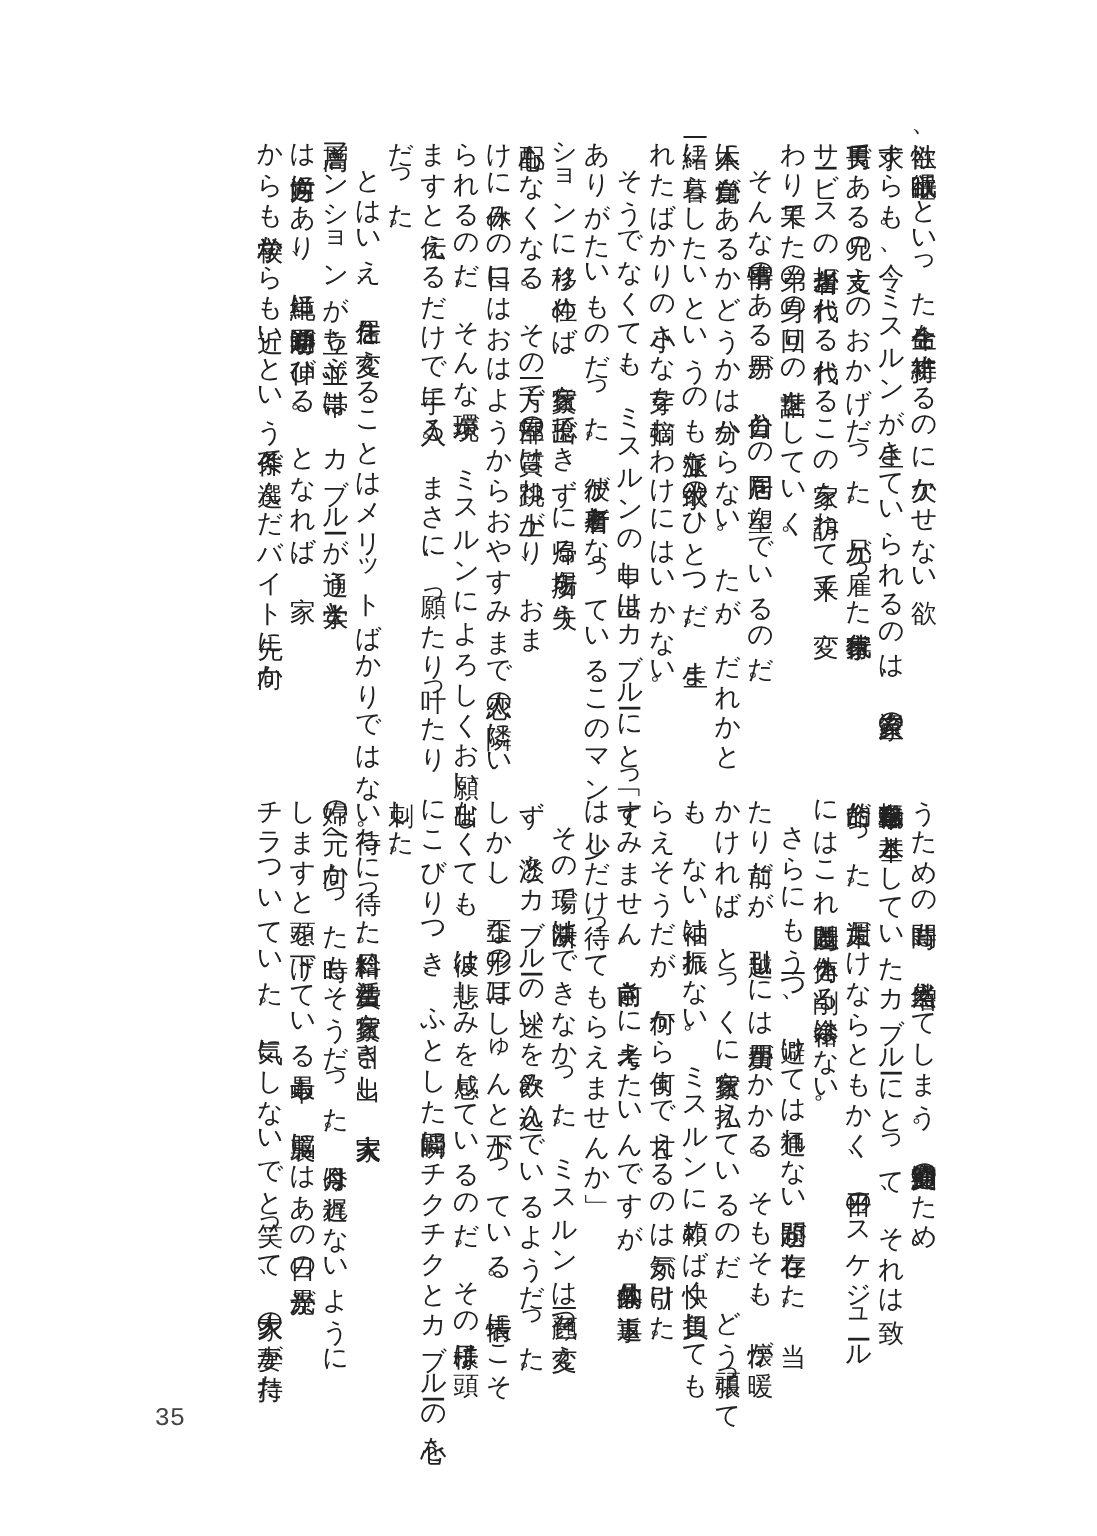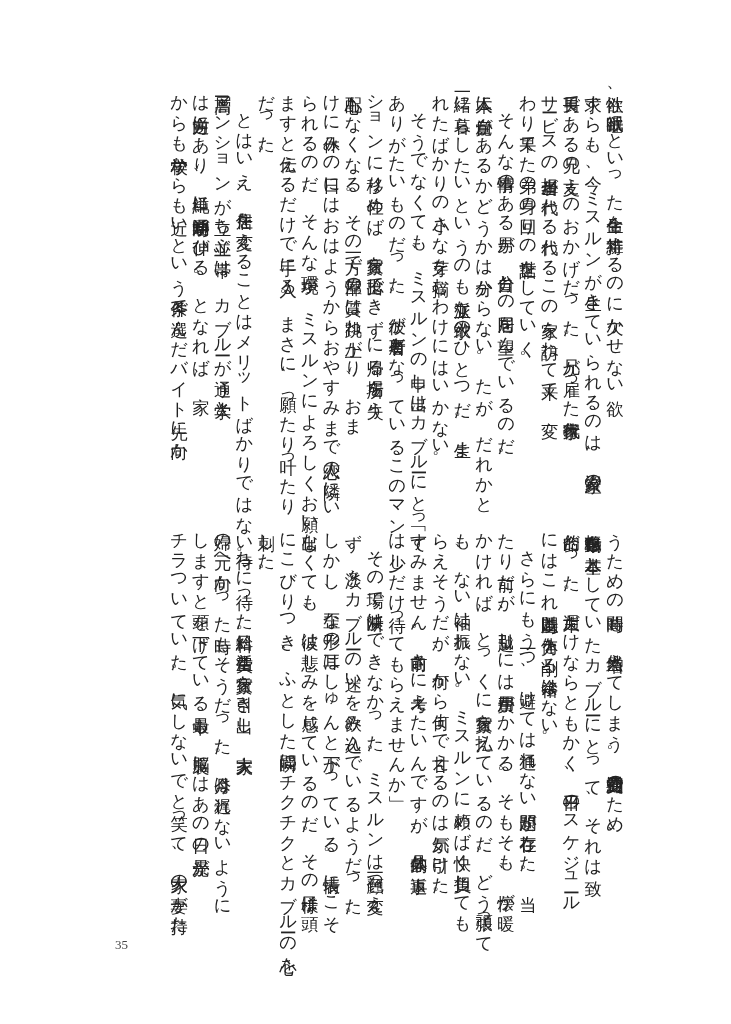--- a/index.html
+++ b/index.html
@@ -13,23 +13,23 @@
     font-size: 17.3px;
     line-height: 21.8px;
     color: #222222;
     letter-spacing: 0.5px;
     white-space: nowrap;
   }
   .block.top { right: 106px; top: 83px; height: 412px; }
   .block.bottom { right: 106px; top: 521px; height: 412px; }
   .col { display: block; }
   .page-number {
-    position: absolute; left: 115px; top: 937px;
-    font-family: Liberation Serif, serif;
-    font-size: 13px; color: #444444;
+    position: absolute; left: 103px; top: 937px;
+    font-family: Liberation Mono, monospace;
+    font-size: 17px; color: #444444;
   }
 </style>
 </head>
 <body>
 
 <div class="page">
   <div class="block top">
     <span class="col">性欲、睡眠欲、といった生命を維持するのに欠かせない欲</span>
     <span class="col">求すらも。今、ミスルンが生きていられるのは、資産家の</span>
     <span class="col">長男である兄の支えのおかげだった。兄が雇った家事代行</span>

